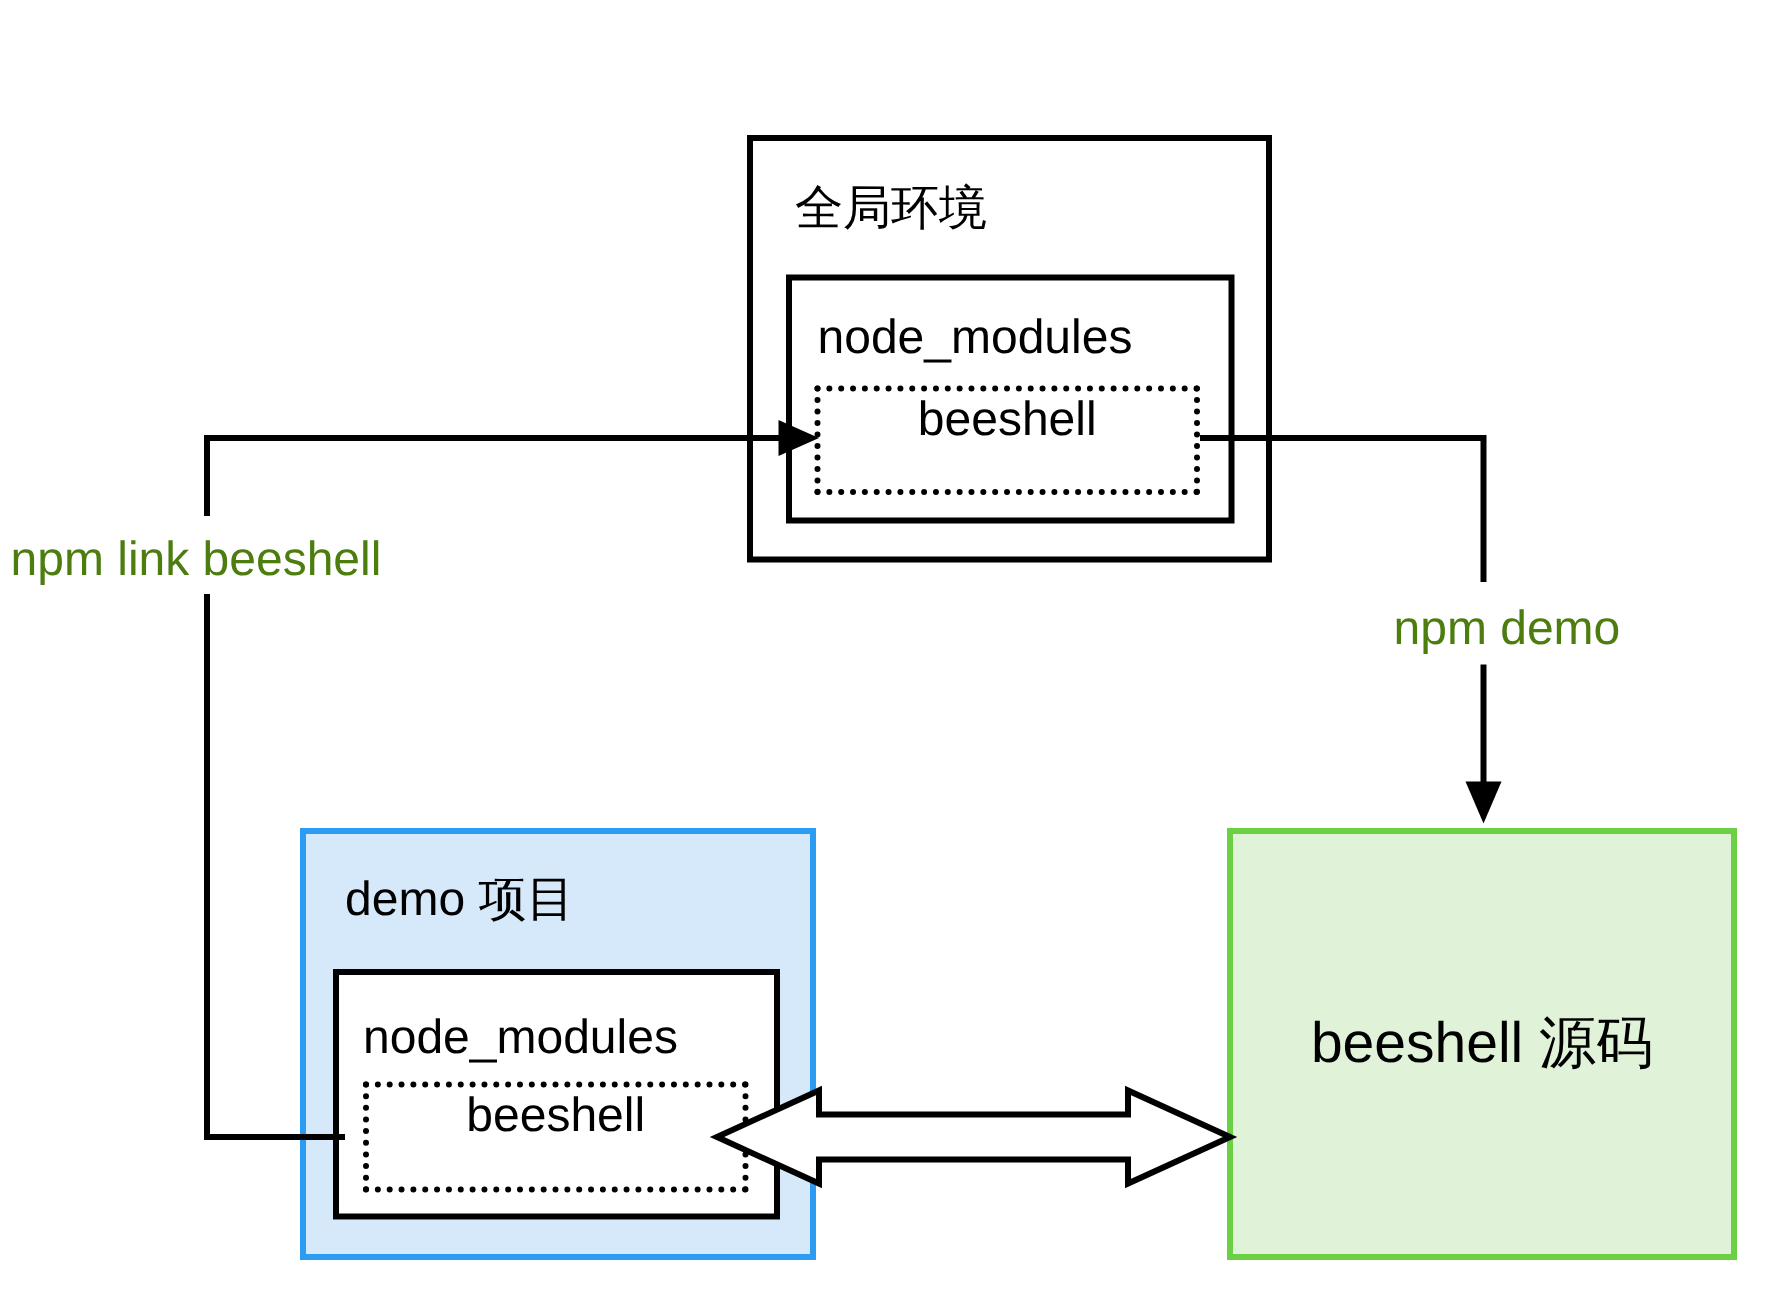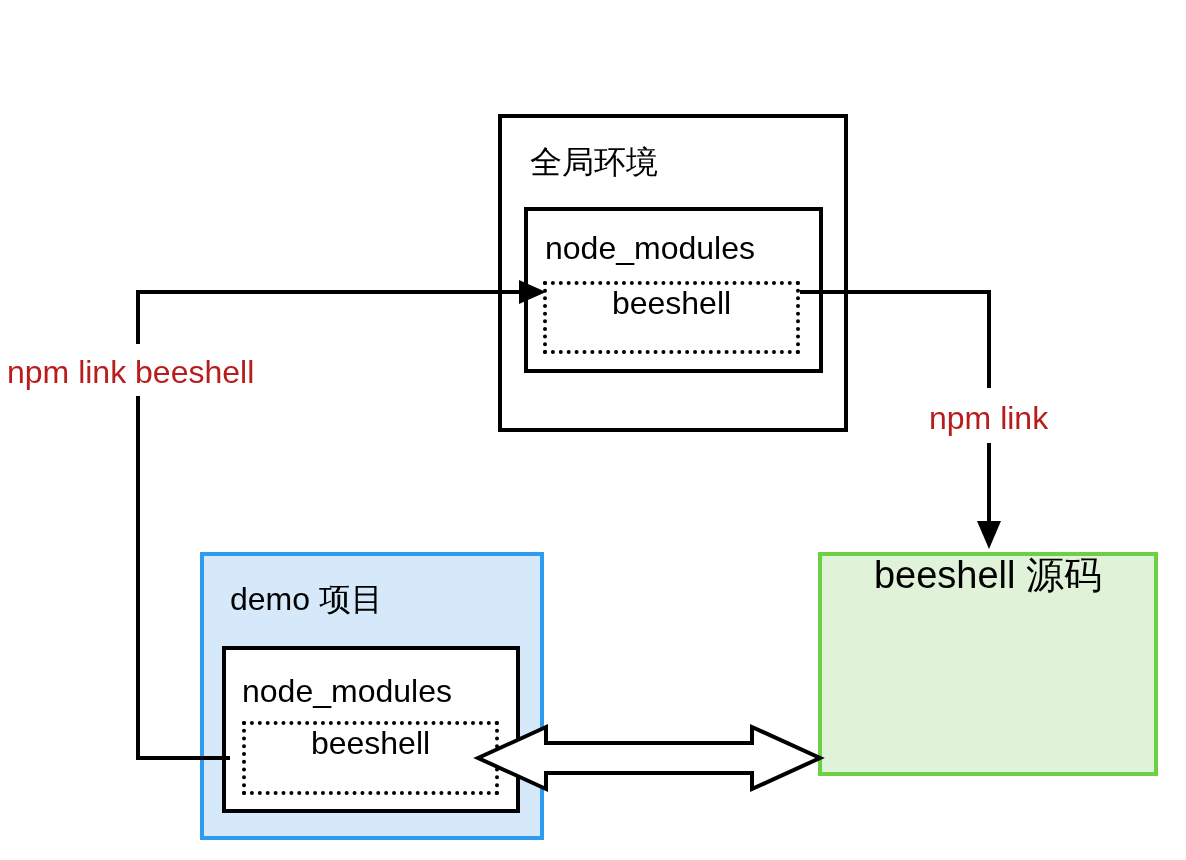--- a/index.html
+++ b/index.html
@@ -23,24 +23,23 @@
   .box-title {
     position: absolute;
     font-size: 32px;
     line-height: 1;
     white-space: nowrap;
     color: #000000;
   }
   
   #global-box {
     left: 498px; top: 90px;
-    width: 350px; height: 318px;
+    width: 350px; height: 285px;
     border: 4px solid #000000;
     background: #ffffff;
-    margin-top: 24px;
   }
   #global-box > .box-title { left: 28px; top: 28px; }
   #global-nm {
     left: 22px; top: 89px;
     width: 299px; height: 166px;
     border: 4px solid #000000;
     background: #ffffff;
   }
   #global-nm > .box-title { left: 17px; top: 21px; }
   .pkg-box {
@@ -65,39 +64,39 @@
     left: 18px; top: 90px;
     width: 298px; height: 167px;
     border: 4px solid #000000;
     background: #ffffff;
   }
   #demo-nm > .box-title { left: 16px; top: 25px; }
   #demo-pkg { left: 16px; top: 71px; width: 257px; height: 74px; }
   
   #source-box {
     left: 818px; top: 552px;
-    width: 340px; height: 224px;
+    width: 340px; height: 288px;
     border: 4px solid #6cd044;
     background: #e0f3d9;
     display: flex;
-    align-items: flex-start;
+    align-items: center;
     justify-content: center;
   }
   #source-box .source-title {
     font-size: 38px;
     line-height: 1;
     white-space: nowrap;
   }
   
   .edge-label {
     position: absolute;
     font-size: 32px;
     line-height: 1;
     white-space: nowrap;
-    color: #b91c1c;
+    color: #4d7c0f;
   }
   #label-npm-link-beeshell { left: 7px; top: 356px; }
   #label-npm-link { left: 929px; top: 402px; }
   
   #connectors {
     position: absolute;
     left: 0; top: 0;
     width: 1186px; height: 860px;
     pointer-events: none;
   }
@@ -142,15 +141,15 @@
     <g>
       <path d="M800,292 H989 V388" fill="none" stroke="#000000" stroke-width="4"></path>
       <path d="M989,443 V524" fill="none" stroke="#000000" stroke-width="4"></path>
       <polygon points="977,521 1001,521 989,549" fill="#000000"></polygon>
     </g>
 
     <polygon points="478,758 546,727 546,743 752,743 752,727 820,758 752,789 752,773 546,773 546,789" fill="#ffffff" stroke="#000000" stroke-width="4" stroke-linejoin="miter"></polygon>
   </svg>
 
   <div class="edge-label" id="label-npm-link-beeshell">npm link beeshell</div>
-  <div class="edge-label" id="label-npm-link">npm link</div>
+  <div class="edge-label" id="label-npm-link">npm demo</div>
 
 </div>
 
 </body></html>

